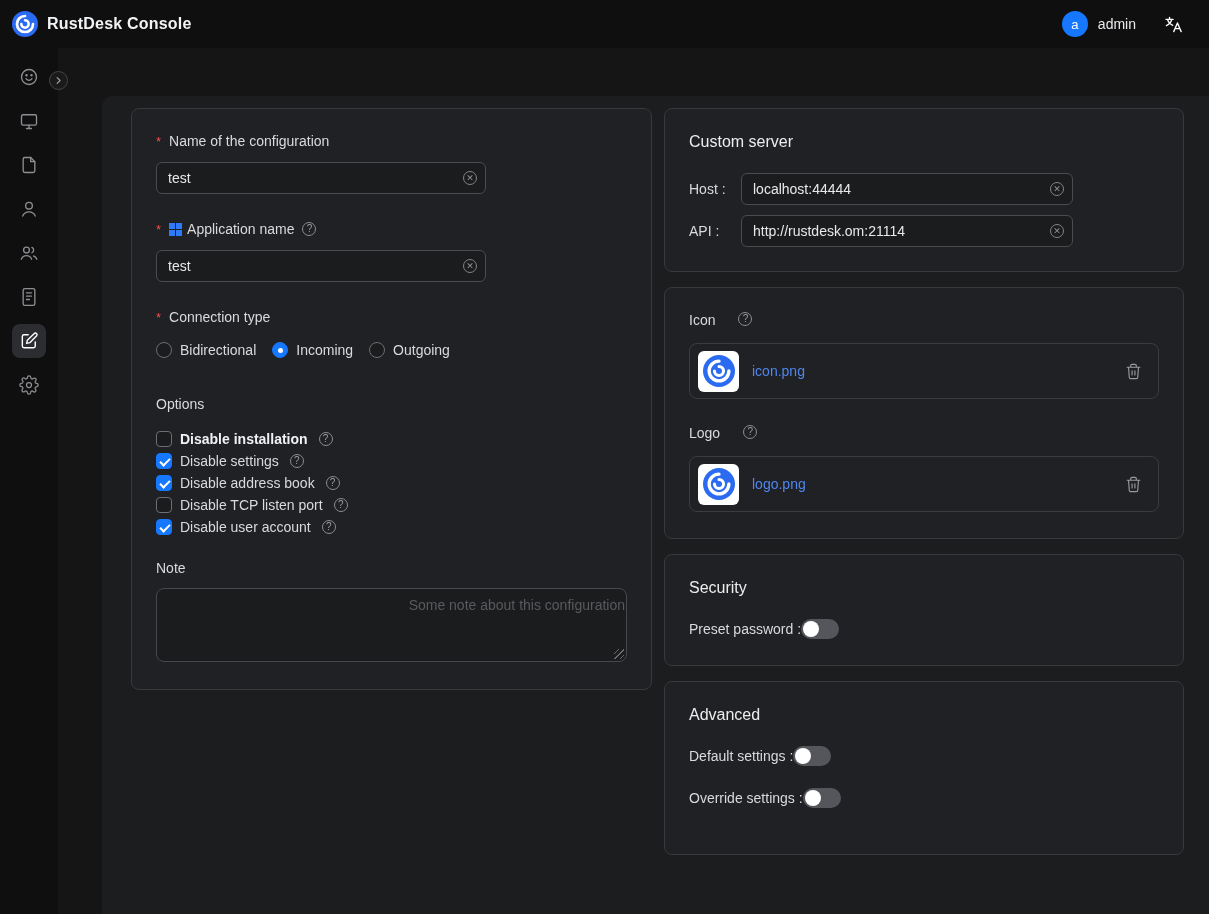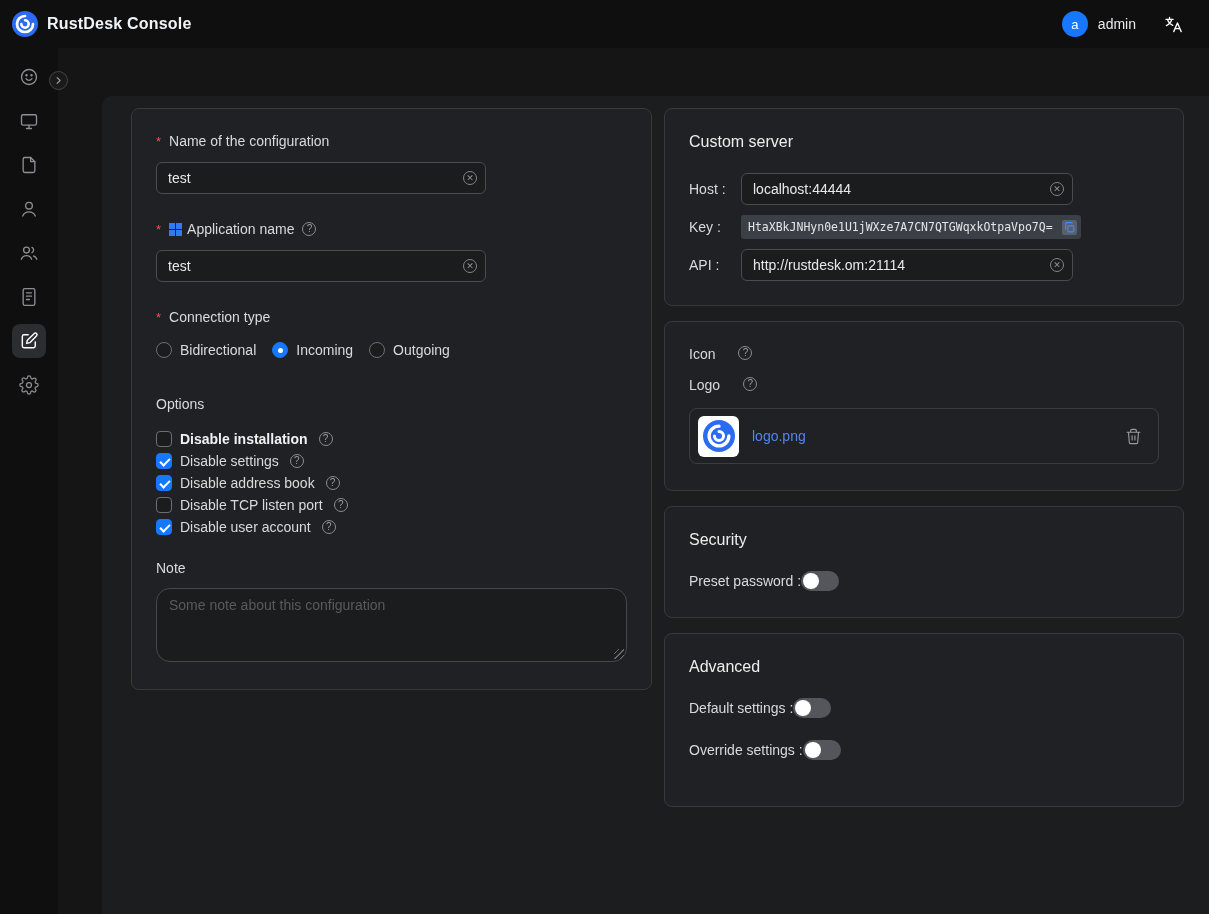--- a/index.html
+++ b/index.html
@@ -101,22 +101,22 @@
   .checkbox.checked::after {
     content: ""; position: absolute; left: 5px; top: 2px; width: 4px; height: 8px;
     border: solid #fff; border-width: 0 2px 2px 0; transform: rotate(45deg);
   }
   .check-label.bold { font-weight: 700; color: #f0f1f2; }
 
   .note-sec { margin-top: 25px; }
   .note-wrap { position: relative; }
   .note-area {
     width: 100%; height: 74px; background: #1b1c1e; border: 1px solid #47484c;
-    border-radius: 14px; resize: none; padding: 8px 12px; color: #e8e9ea;
-    font-family: "Liberation Sans", "DejaVu Sans", sans-serif; font-size: 14px; outline: none;
+    border-radius: 8px; resize: none; padding: 8px 1px; color: #e8e9ea;
+    font-family: "Liberation Sans", "DejaVu Sans", sans-serif; font-size: 14px; outline: none; text-align: right;
   }
   .note-area::placeholder { color: #595a5e; }
   .grip {
     position: absolute; right: 3px; bottom: 6px; width: 10px; height: 10px; pointer-events: none;
     background: repeating-linear-gradient(135deg, transparent 0 3px, #6a6b6f 3px 4px, transparent 4px 7px, #6a6b6f 7px 8px, transparent 8px);
   }
 
   
   .srv-row { display: flex; align-items: center; margin-bottom: 10px; }
   .srv-label { width: 52px; flex: none; color: #d9dadc; }
@@ -341,47 +341,51 @@
             <h2 class="card-title">Custom server</h2>
 
             <div class="srv-row">
               <span class="srv-label">Host :</span>
               <div class="srv-input-wrap">
                 <input class="ctl" value="localhost:44444" style="">
                 <span class="clear-icon">✕</span>
               </div>
             </div>
 
-            <div class="srv-row">
-              <span class="srv-label">Key :</span>
-              <div class="key-field">
-                <span class="key-text">HtaXBkJNHyn0e1U1jWXze7A7CN7QTGWqxkOtpaVpo7Q=</span>
-                <span class="copy-btn">
-                  <svg width="13" height="13" viewBox="0 0 24 24" fill="none" stroke="currentColor" stroke-width="2" stroke-linecap="round" stroke-linejoin="round">
-                    <rect x="9" y="9" width="11" height="11" rx="2"></rect>
-                    <path d="M5 15V5a2 2 0 0 1 2-2h10"></path>
-                  </svg>
-                </span>
-              </div>
-            </div>
 
             <div class="srv-row" style="margin-bottom:0">
               <span class="srv-label">API :</span>
               <div class="srv-input-wrap">
                 <input class="ctl" value="http://rustdesk.om:21114" style="">
                 <span class="clear-icon">✕</span>
               </div>
             </div>
           </section>
 
           <section class="card">
 
             <div class="asset-label">
               <span>Icon</span>
               <span class="help">?</span>
+            </div>
+            <div class="file-box">
+              <span class="thumb">
+                <svg width="32" height="32" viewBox="0 0 24 24">
+                  <circle cx="12" cy="12" r="12" fill="#2a6bf2"></circle>
+                  <path d="M12 4.6 a7.4 7.4 0 1 0 7.4 7.4" stroke="#fff" stroke-width="2.5" fill="none" stroke-linecap="round"></path>
+                  <path d="M12 8.6 a3.4 3.4 0 1 1 -3.4 3.4" stroke="#fff" stroke-width="2.3" fill="none" stroke-linecap="round"></path>
+                </svg>
+              </span>
+              <a class="file-link">icon.png</a>
+              <span class="trash-btn">
+                <svg width="17" height="17" viewBox="0 0 24 24" fill="none" stroke="currentColor" stroke-width="1.6" stroke-linecap="round" stroke-linejoin="round">
+                  <path d="M3 6h18M8 6V4a2 2 0 0 1 2-2h4a2 2 0 0 1 2 2v2M19 6l-1 14a2 2 0 0 1-2 2H8a2 2 0 0 1-2-2L5 6"></path>
+                  <path d="M10 11v6M14 11v6"></path>
+                </svg>
+              </span>
             </div>
 
             <div class="asset-label">
               <span>Logo</span>
               <span class="help">?</span>
             </div>
             <div class="file-box last">
               <span class="thumb">
                 <svg width="32" height="32" viewBox="0 0 24 24">
                   <circle cx="12" cy="12" r="12" fill="#2a6bf2"></circle>

